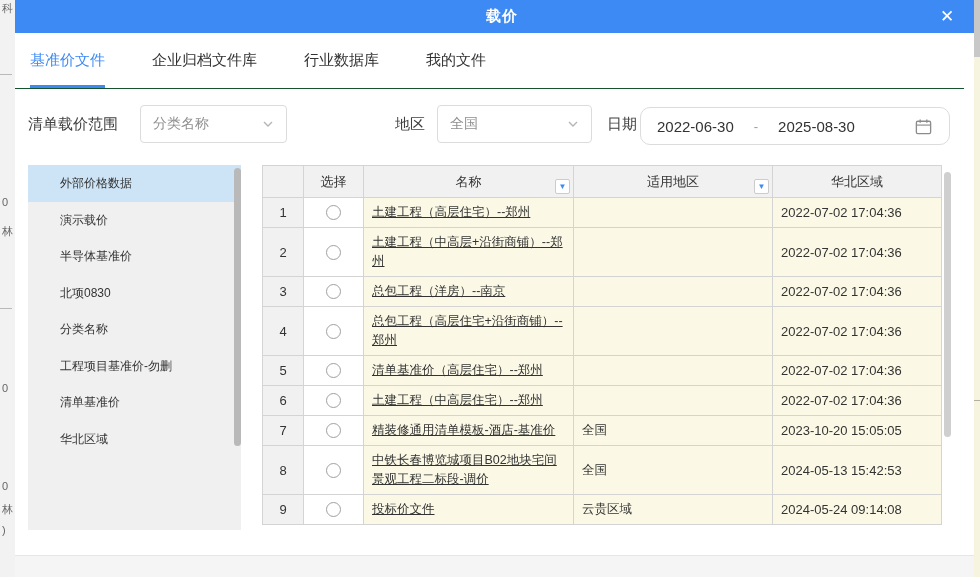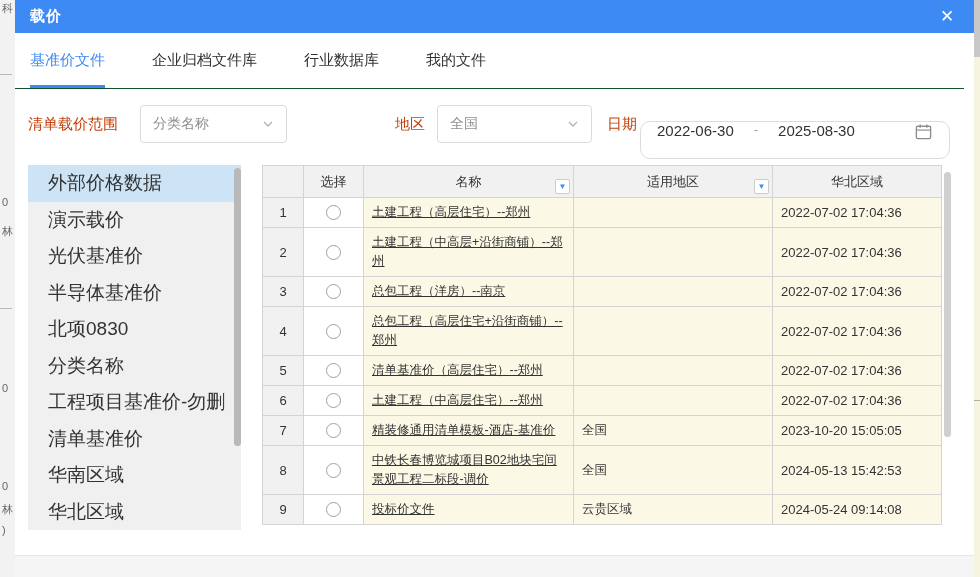--- a/index.html
+++ b/index.html
@@ -11,45 +11,45 @@
   
   .underlay-left{position:absolute;left:0;top:0;width:15px;height:577px;background:#f2f2f2;}
   .underlay-left .frag{position:absolute;left:2px;font-size:11px;color:#666;white-space:nowrap;}
   .underlay-left .hline{position:absolute;left:0;width:12px;height:1px;background:#b9b9b9;}
   .underlay-right{position:absolute;left:974px;top:0;width:6px;height:577px;background:#f6f3df;}
   .underlay-right .topblock{position:absolute;left:0;top:0;width:6px;height:57px;background:#c8c8c8;}
   .underlay-right .hline{position:absolute;left:0;top:400px;width:6px;height:1px;background:#b2afa0;}
   
   .modal{position:absolute;left:15px;top:0;width:959px;height:577px;background:#fff;}
   .modal-header{position:absolute;left:0;top:0;right:0;height:33px;background:var(--blue);
-    display:flex;align-items:center;padding-left:15px;}
+    display:flex;align-items:center;padding-left:15px;justify-content:center;}
   .modal-title{color:#fff;font-size:15px;font-weight:bold;letter-spacing:1px;}
   .close-btn{position:absolute;right:14px;top:0;height:33px;width:26px;color:#fff;font-size:17px;
     display:flex;align-items:center;justify-content:center;cursor:pointer;}
   
   .tabs{position:absolute;left:0;top:33px;right:10px;height:56px;border-bottom:1px solid #14532d;
     display:flex;align-items:center;padding-left:15px;}
   .tab{position:relative;height:100%;display:flex;align-items:center;margin-right:47px;
     font-size:15px;color:#333;cursor:pointer;}
   .tab.active{color:var(--blue);}
   .tab.active::after{content:"";position:absolute;left:0;right:0;bottom:0;height:3px;background:var(--blue);}
   
   .filters{position:absolute;left:0;top:89px;right:0;height:76px;}
-  .flabel{position:absolute;top:16px;height:38px;line-height:38px;font-size:15px;color:#c2410c;}
+  .flabel{position:absolute;top:16px;height:38px;line-height:38px;font-size:15px;color:#404040;}
   .fbox{position:absolute;top:16px;height:38px;border:1px solid #dcdcdc;border-radius:4px;background:#fff;
     display:flex;align-items:center;padding:0 12px;font-size:14px;color:#8f8f8f;cursor:pointer;}
   .fbox .val{flex:1;}
   .chev{width:12px;height:12px;flex:none;}
-  .datebox{position:absolute;top:32px;height:38px;border:1px solid #dcdcdc;border-radius:10px;background:#fff;
-    display:flex;padding:0 16px;font-size:15px;color:#333;}
+  .datebox{position:absolute;top:18px;height:38px;border:1px solid #dcdcdc;border-radius:10px;background:#fff;
+    display:flex;align-items:center;padding:0 16px;font-size:15px;color:#333;}
   .datebox .dash{color:#9a9a9a;margin:0 20px;font-size:13px;}
   .cal{margin-left:auto;width:19px;height:19px;}
   
   .sidebar{position:absolute;left:13px;top:165px;width:213px;height:365px;background:#f0f0f0;overflow:hidden;}
-  .sb-item{height:36.5px;line-height:36.5px;padding-left:20px;font-size:19px;color:#333;cursor:pointer;
+  .sb-item{height:36.5px;line-height:36.5px;padding-left:32px;font-size:12px;color:#333;cursor:pointer;
     white-space:nowrap;}
   .sb-item.selected{background:var(--sel);}
   .sb-thumb{position:absolute;left:219px;top:168px;width:7px;height:278px;background:#b9b9b9;border-radius:4px;}
   
   .table-wrap{position:absolute;left:247px;top:165px;width:681px;height:368px;overflow:hidden;}
   table{border-collapse:collapse;table-layout:fixed;width:679px;}
   col.c-idx{width:41px;} col.c-sel{width:60px;} col.c-name{width:210px;}
   col.c-region{width:199px;} col.c-created{width:169px;}
   th{height:32px;background:var(--grey);border:1px solid var(--bd);font-size:13px;font-weight:normal;
     color:#333;text-align:center;position:relative;}
@@ -139,27 +139,25 @@
         <line x1="6.5" y1="2.5" x2="6.5" y2="6" stroke="#8c8c8c" stroke-width="1.4"></line>
         <line x1="13.5" y1="2.5" x2="13.5" y2="6" stroke="#8c8c8c" stroke-width="1.4"></line>
         <line x1="2.5" y1="8.5" x2="17.5" y2="8.5" stroke="#8c8c8c" stroke-width="1.2"></line>
       </svg>
     </div>
   </div>
 
   <div class="sidebar" id="sidebar">
       <div class="sb-item selected"><span>外部价格数据</span></div>
       <div class="sb-item"><span>演示载价</span></div>
-      <div class="sb-item"><span>光伏基准价</span></div>
       <div class="sb-item"><span>半导体基准价</span></div>
       <div class="sb-item"><span>北项0830</span></div>
       <div class="sb-item"><span>分类名称</span></div>
       <div class="sb-item"><span>工程项目基准价-勿删</span></div>
       <div class="sb-item"><span>清单基准价</span></div>
-      <div class="sb-item"><span>华南区域</span></div>
       <div class="sb-item"><span>华北区域</span></div>
     </div>
   <div class="sb-thumb"></div>
 
   <div class="table-wrap">
     <table>
       <colgroup>
           <col class="c-idx">
           <col class="c-sel">
           <col class="c-name">

